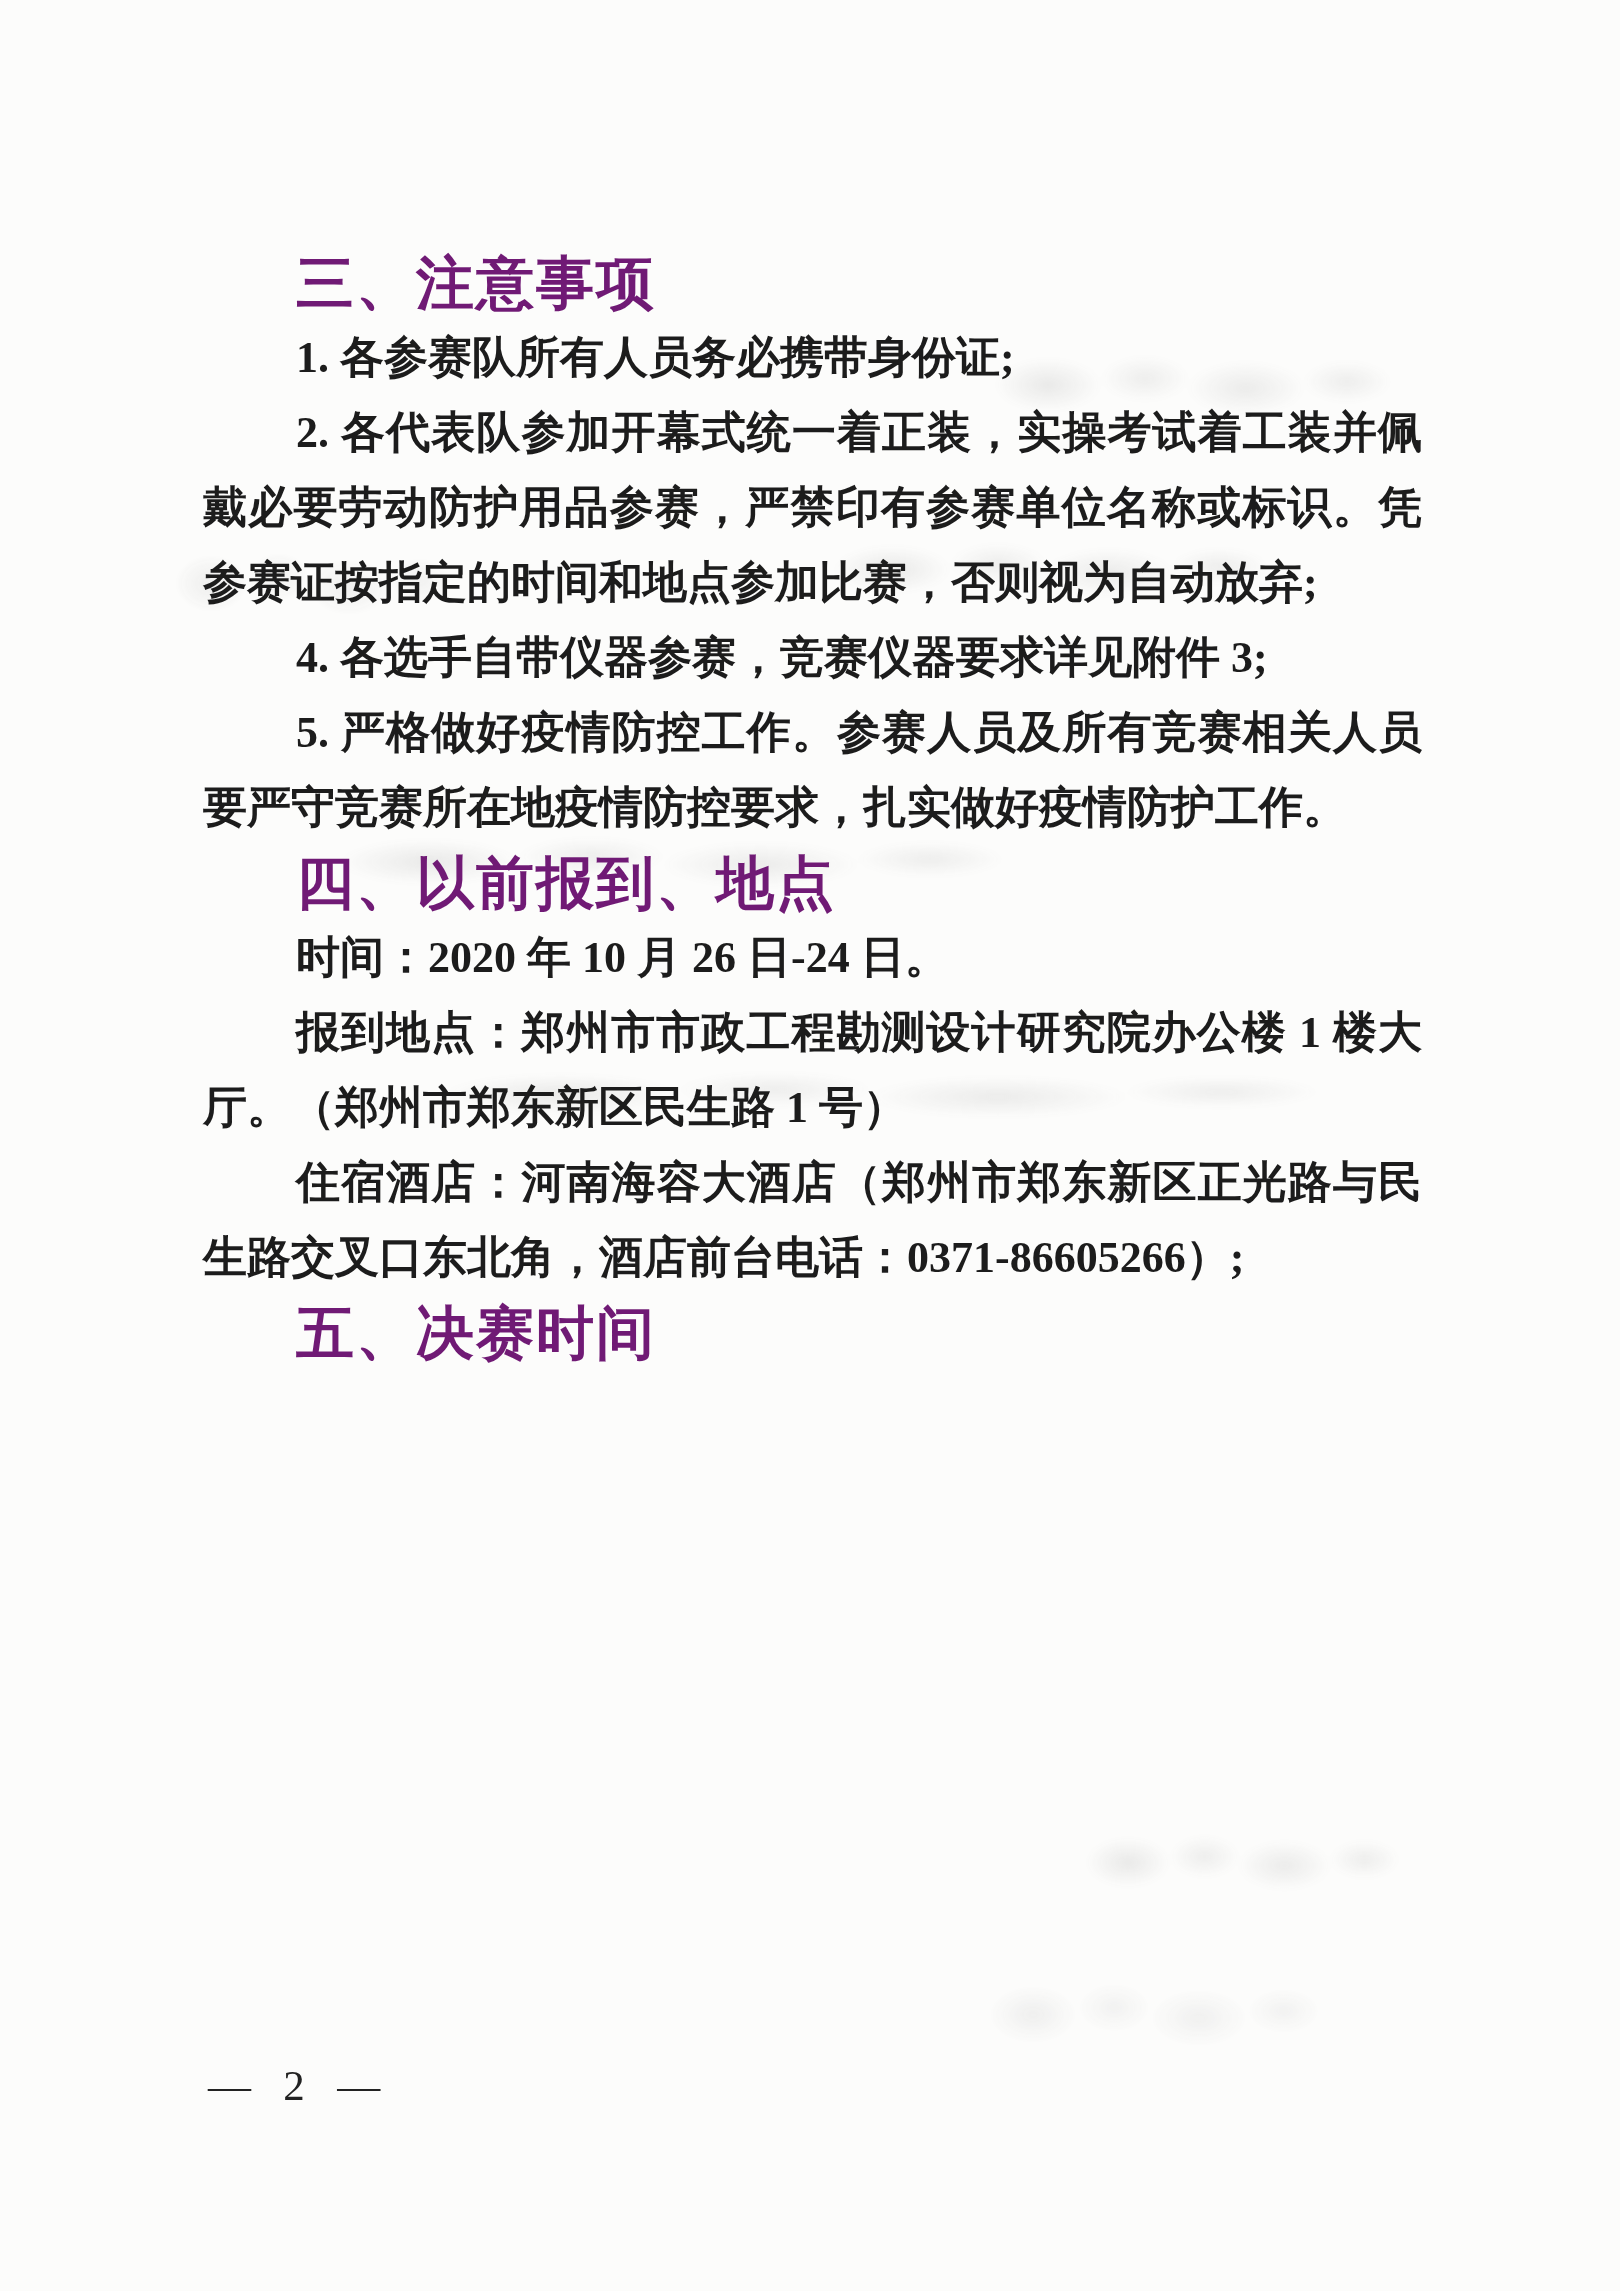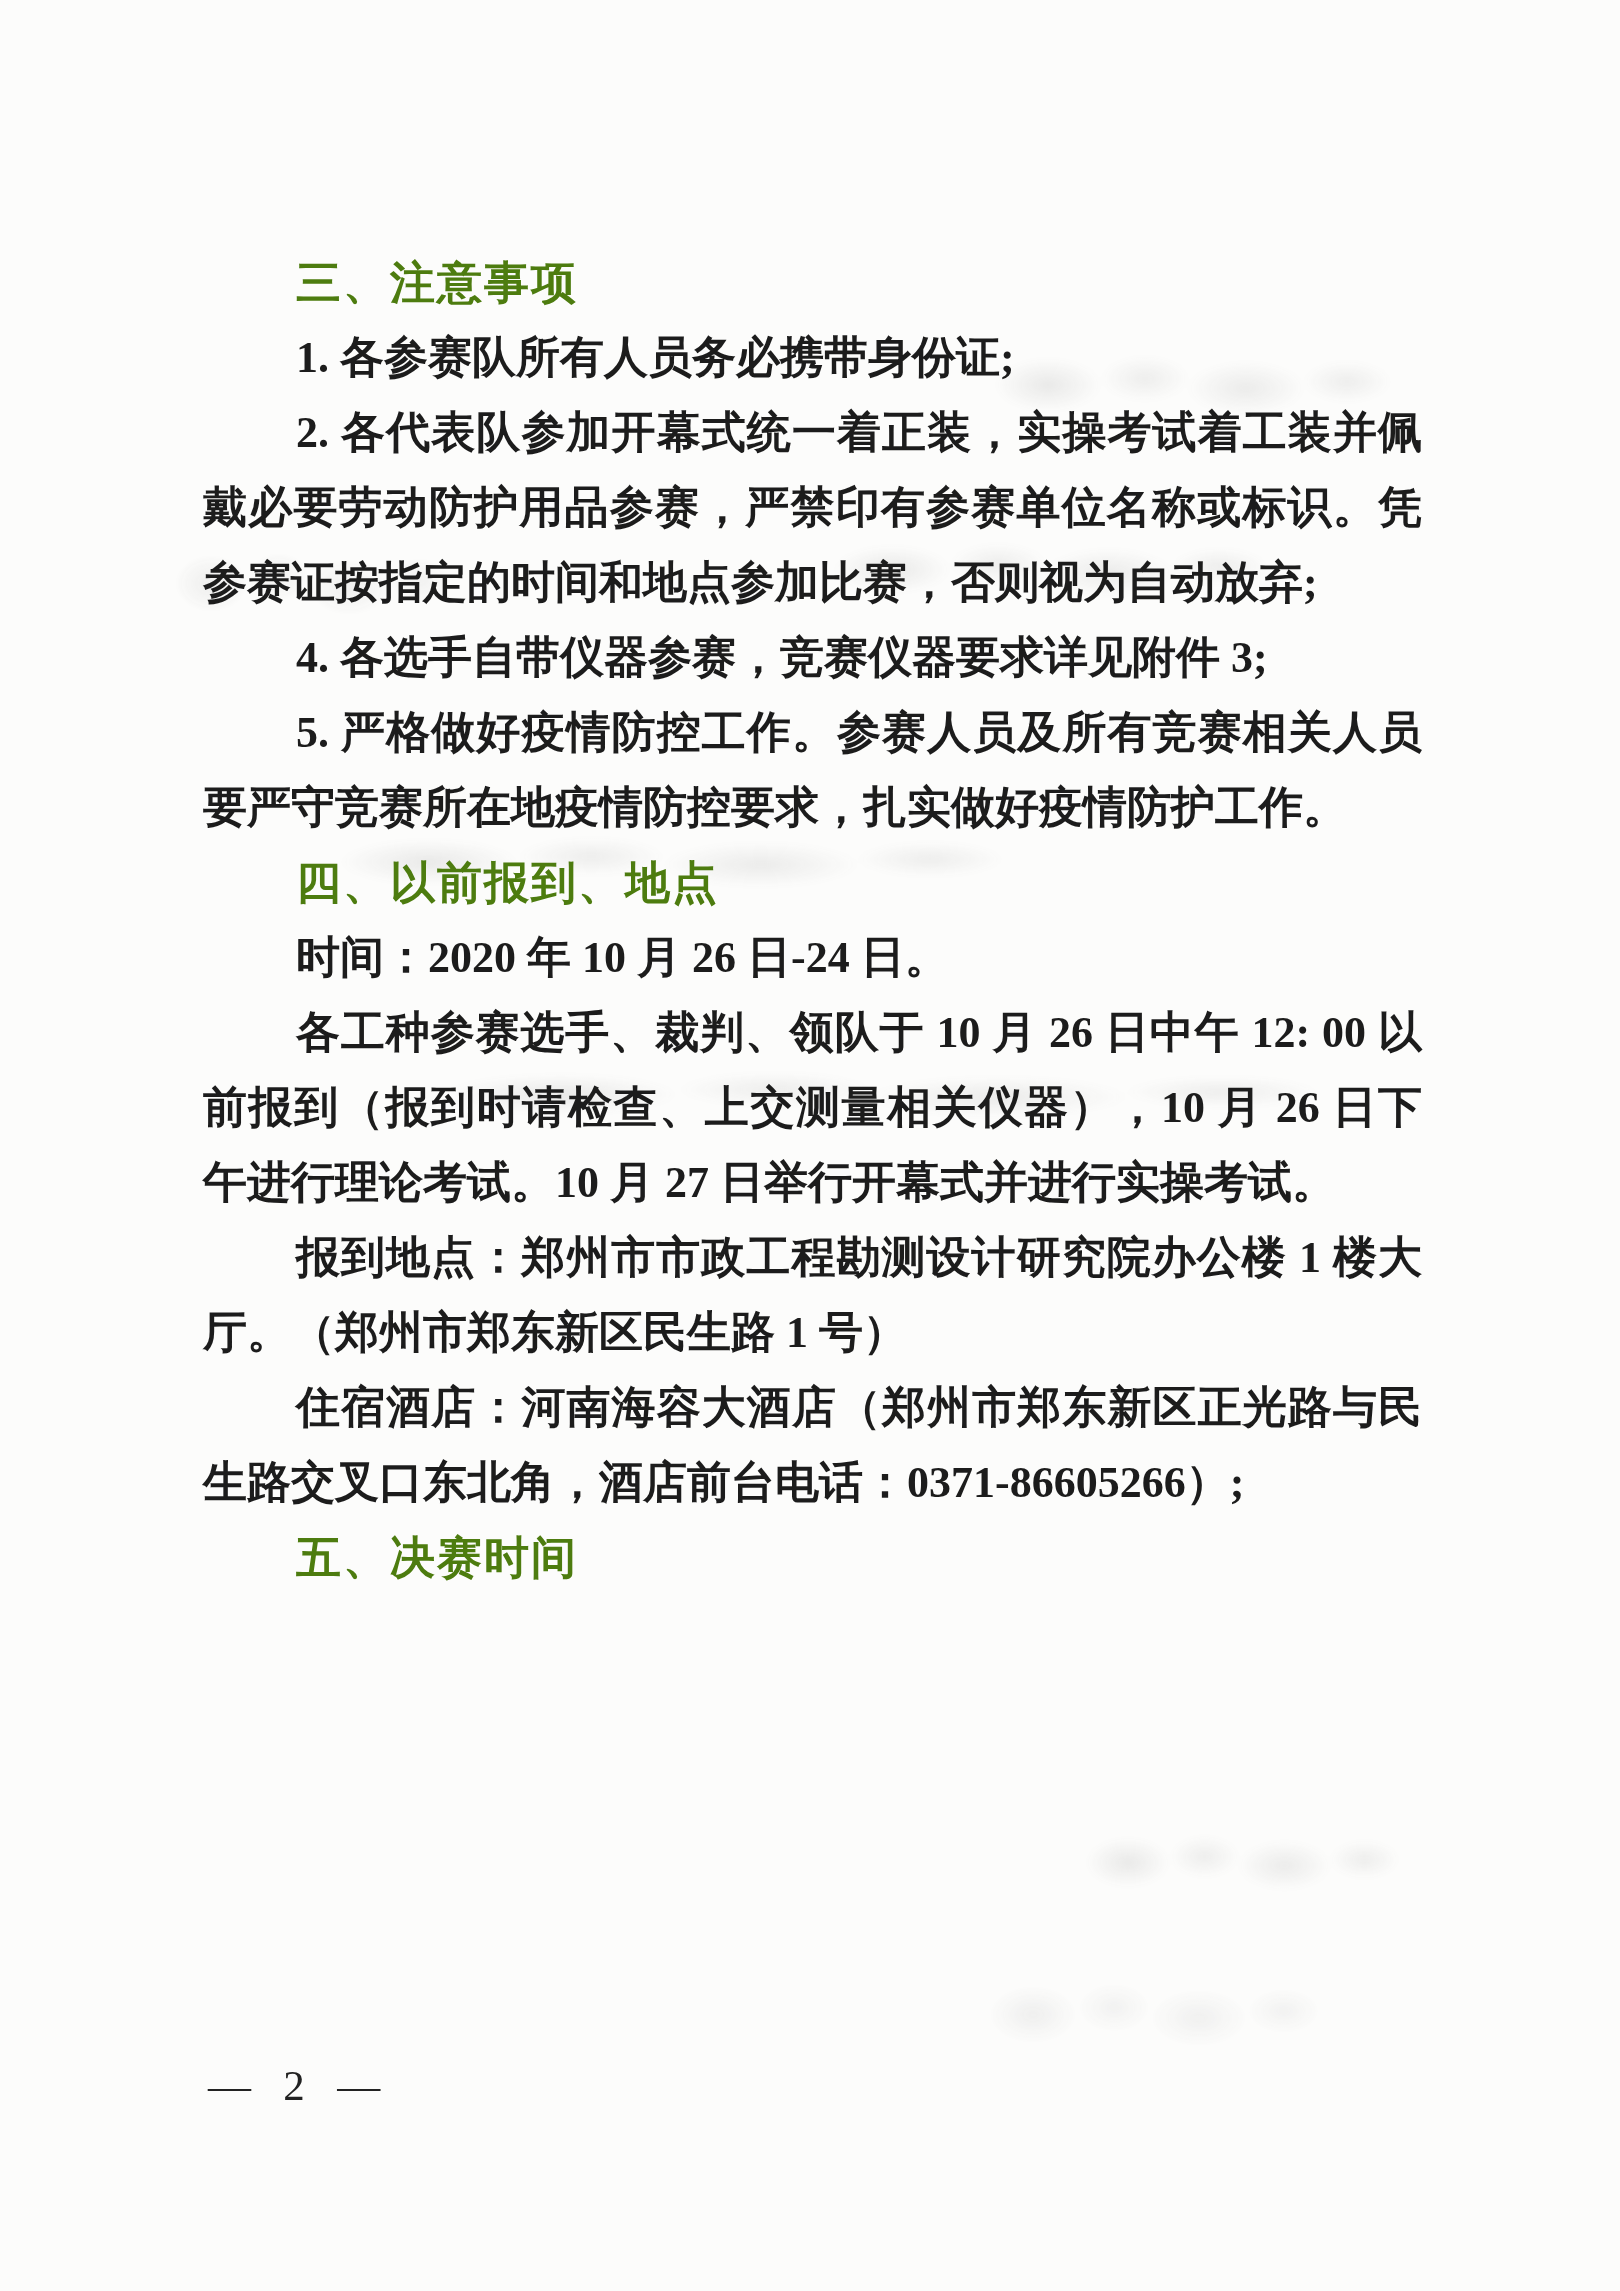--- a/index.html
+++ b/index.html
@@ -29,23 +29,23 @@
   }
   .doc p, .doc h2 {
     margin: 0;
     padding: 0;
     text-indent: 93px;
     font-weight: bold;
   }
   .doc h2 {
     font-family: "Liberation Sans", "DejaVu Sans", sans-serif;
     font-weight: 700;
-    font-size: 45px;
+    font-size: 58px;
     letter-spacing: 2px;
-    color: #4d7c0f;
+    color: #701a75;
   }
   
   .pagenum {
     position: absolute;
     left: 208px;
     top: 2056px;
     font-size: 43px;
     line-height: 59px;
     word-spacing: 21.6px;
     color: #222;
@@ -83,21 +83,20 @@
   <div class="smudge s7"></div>
 
   <div class="doc">
     <h2>三、注意事项</h2>
     <p>1. 各参赛队所有人员务必携带身份证;</p>
     <p>2. 各代表队参加开幕式统一着正装，实操考试着工装并佩戴必要劳动防护用品参赛，严禁印有参赛单位名称或标识。凭参赛证按指定的时间和地点参加比赛，否则视为自动放弃;</p>
     <p>4. 各选手自带仪器参赛，竞赛仪器要求详见附件 3;</p>
     <p>5. 严格做好疫情防控工作。参赛人员及所有竞赛相关人员要严守竞赛所在地疫情防控要求，扎实做好疫情防护工作。</p>
     <h2>四、以前报到、地点</h2>
     <p>时间：2020 年 10 月 26 日-24 日。</p>
-    <p>各工种参赛选手、裁判、领队于 10 月 26 日中午 12: 00 以前报到（报到时请检查、上交测量相关仪器），10 月 26 日下午进行理论考试。10 月 27 日举行开幕式并进行实操考试。</p>
     <p>报到地点：郑州市市政工程勘测设计研究院办公楼 1 楼大厅。（郑州市郑东新区民生路 1 号）</p>
     <p>住宿酒店：河南海容大酒店（郑州市郑东新区正光路与民生路交叉口东北角，酒店前台电话：0371-86605266）;</p>
     <h2>五、决赛时间</h2>
   </div>
 
   <div class="pagenum">— 2 —</div>
 
 </div>
 
 

